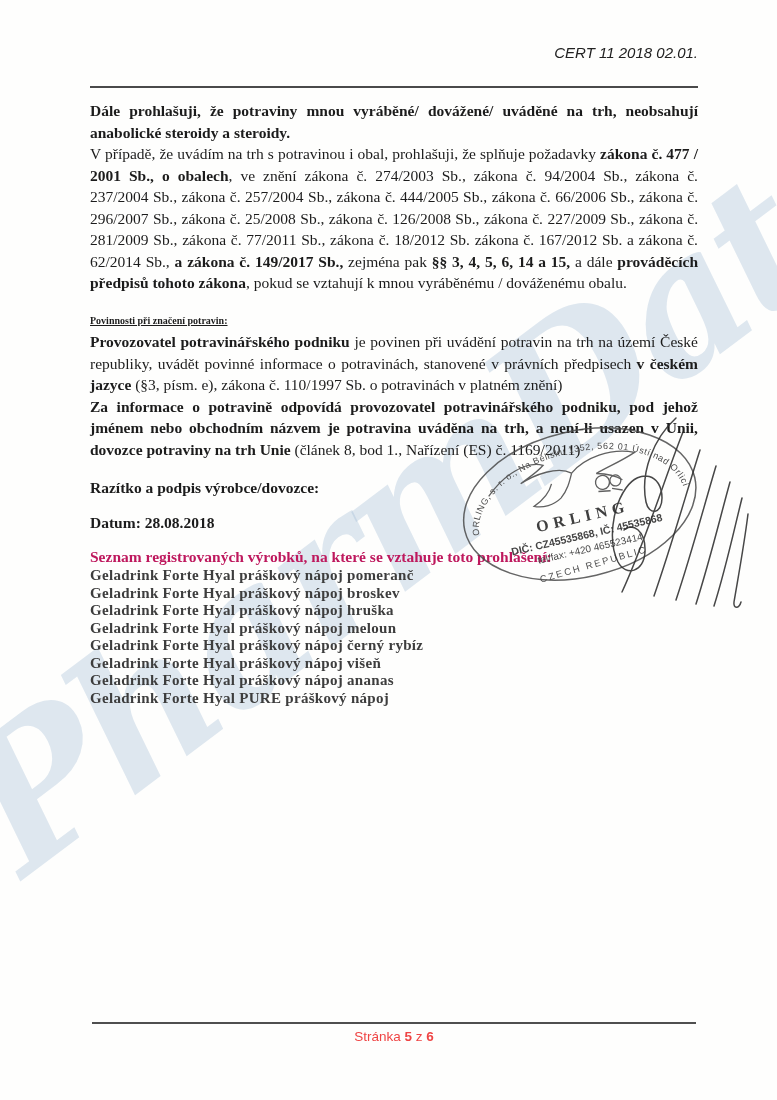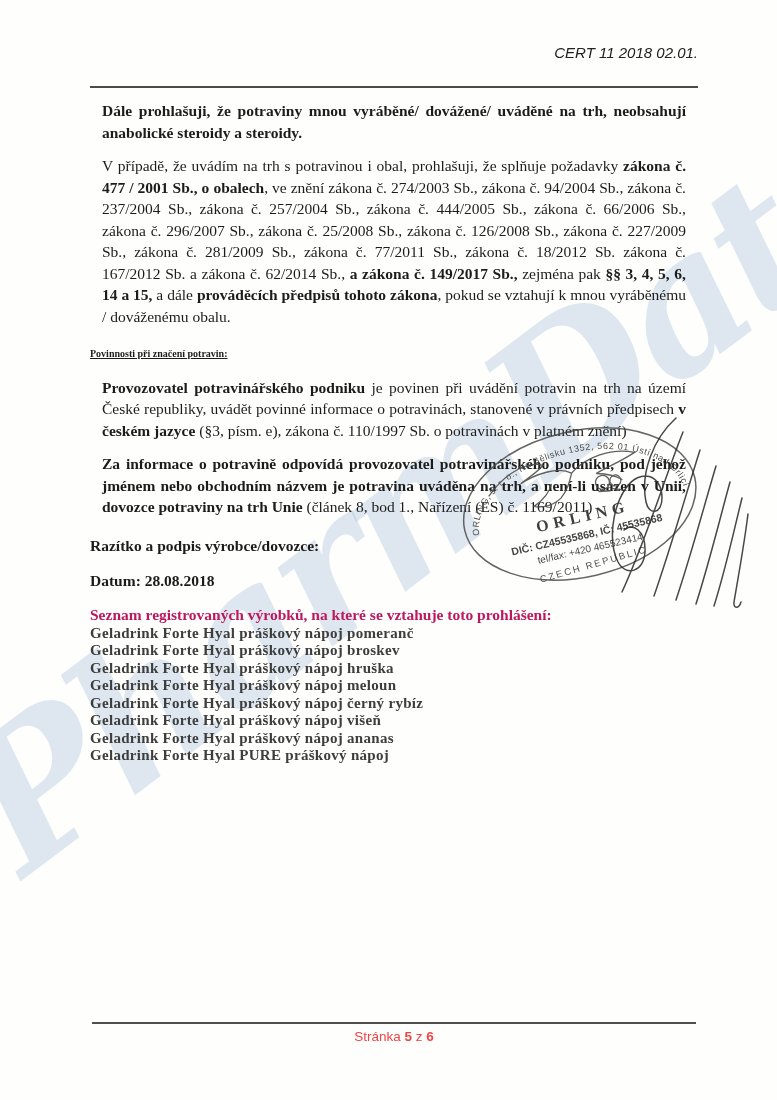--- a/index.html
+++ b/index.html
@@ -16,21 +16,21 @@
     color:rgba(150,178,208,0.30);
     transform:rotate(-37deg);transform-origin:0 50%;
     pointer-events:none;user-select:none;
   }
   .content{position:absolute;left:90px;top:44px;width:608px;z-index:2;}
   .doc-code{
     text-align:right;font-family:"Liberation Sans", sans-serif;
     font-style:italic;font-size:15px;color:#222;line-height:18px;
   }
   .rule{border:none;border-top:2px solid #4a4a4a;margin:24px 0 12px 0;}
-  p.body-par{margin:12px;font-size:15.5px;line-height:21.5px;text-align:justify;}
+  p.body-par{margin:0;font-size:15.5px;line-height:21.5px;text-align:justify;}
   .b{font-weight:bold;}
   .mt{margin-top:15px;}
   .heading{
     margin:16px 0 0 0;font-size:10px;font-weight:bold;
     text-decoration:underline;line-height:21.5px;
   }
   .p3{margin-top:9px;}
   .label-line{margin:0;font-size:15.5px;font-weight:bold;line-height:20px;}
   .razitko{margin-top:18px;}
   .datum{margin-top:15px;}

